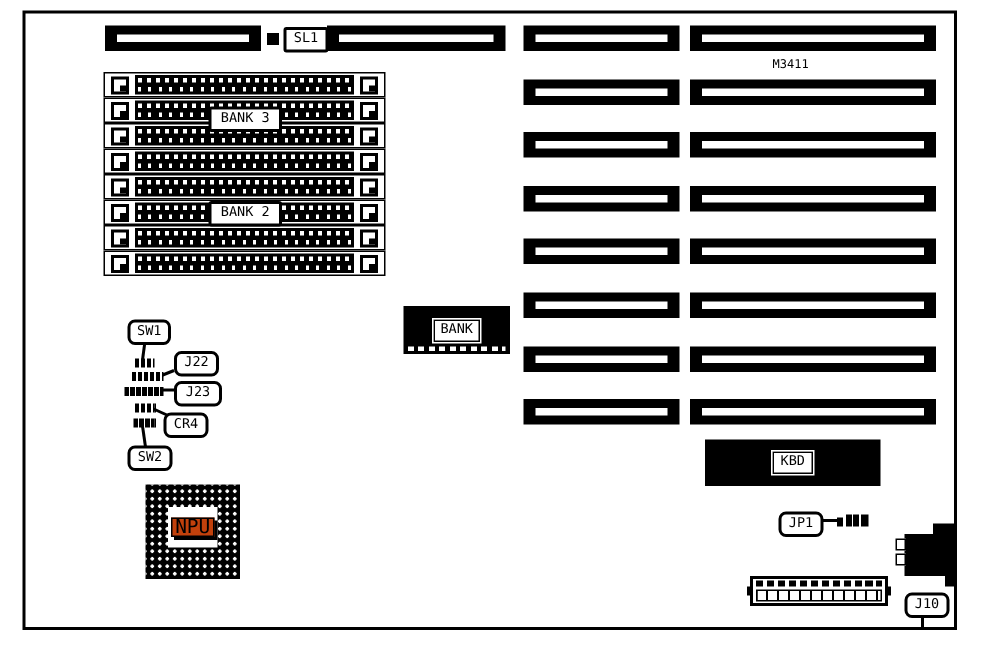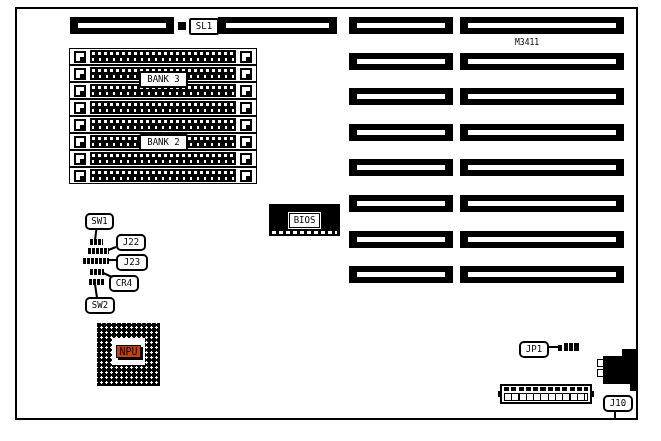--- a/index.html
+++ b/index.html
@@ -42,21 +42,21 @@
   .chip.bios::after{content:"";position:absolute;left:3px;right:3px;bottom:2px;height:3px;
           background:repeating-linear-gradient(90deg,#fff 0 4px,transparent 4px 7px);}
 
   
   .npu{position:absolute;left:80px;top:314px;width:63px;height:63px;background-color:#000;
        background-image:radial-gradient(circle,#fff 1.1px,transparent 1.2px);
        background-size:5px 5px;background-position:2px 2px;z-index:2;}
   .npu .center{position:absolute;left:15px;top:15px;width:33px;height:27px;background:#fff;
        display:flex;align-items:center;justify-content:center;}
   .npu .inlabel{background:#c2410c;border:1px solid #000;box-shadow:2px 2px 0 #000;
-       font-size:10px;line-height:9px;padding:1px 2px;}
+       font-size:13px;line-height:9px;padding:1px 2px;}
 
   
   .pwr{position:absolute;left:483px;top:375px;width:88px;height:16px;border:2px solid #000;background:#fff;z-index:2;}
   .pwr .teeth{position:absolute;left:2px;right:2px;top:1px;height:4px;
        background:repeating-linear-gradient(90deg,#000 0 5px,transparent 5px 7.3px);}
   .pwr .cells{position:absolute;left:2px;right:2px;bottom:1px;height:6px;border:1px solid #000;
        background:repeating-linear-gradient(90deg,transparent 0 6px,#000 6px 7.3px);}
   .pwr .notch{position:absolute;width:3px;height:6px;background:#000;top:5px;}
 
   .lines{position:absolute;left:0;top:0;z-index:1;pointer-events:none;}
@@ -180,40 +180,43 @@
         <div class="simm" style="top: 158px;">
           <div class="clip l"></div>
           <div class="bar"></div>
           <div class="clip r"></div>
         </div>
       </div>
     <div class="label sqr" style="left:122px;top:62px;width:45px;height:13px">BANK 3</div>
     <div class="label sqr" style="left:122px;top:125px;width:45px;height:13px">BANK 2</div>
 
     <div class="chip bios" style="left:252px;top:195px;width:71px;height:32px">
-      <div class="inlabel">BIOS</div>
+      <div class="inlabel">BANK</div>
     </div>
 
     <div class="label" style="left:68px;top:204px;width:25px;height:13px">SW1</div>
     <div class="pinhdr" style="left:73px;top:230px;width:12px;height:6px"></div>
     <div class="label" style="left:99px;top:225px;width:26px;height:13px">J22</div>
     <div class="pinhdr" style="left:71px;top:239px;width:20px;height:6px"></div>
     <div class="label" style="left:99px;top:245px;width:28px;height:13px">J23</div>
     <div class="pinhdr" style="left:66px;top:249px;width:25px;height:6px"></div>
     <div class="pinhdr" style="left:73px;top:260px;width:13px;height:6px"></div>
     <div class="label" style="left:92px;top:266px;width:26px;height:13px">CR4</div>
     <div class="pinhdr" style="left:72px;top:270px;width:14px;height:6px"></div>
     <div class="label" style="left:68px;top:288px;width:26px;height:13px">SW2</div>
 
     <div class="npu">
       <div class="center">
         <div class="inlabel">NPU</div>
       </div>
     </div>
 
+    <div class="chip" style="left:453px;top:284px;width:117px;height:31px">
+      <div class="inlabel">KBD</div>
+    </div>
 
     <div class="label" style="left:502px;top:332px;width:26px;height:13px">JP1</div>
     <div class="blksq" style="left:541px;top:336px;width:4px;height:6px"></div>
     <div class="pinhdr" style="left:547px;top:334px;width:14px;height:8px;background:repeating-linear-gradient(90deg,#000 0 4px,#fff 4px 5px)"></div>
 
     <div class="din" style="left:586px;top:347px;width:33px;height:28px"></div>
     <div class="din" style="left:605px;top:340px;width:14px;height:8px"></div>
     <div class="din" style="left:613px;top:374px;width:6px;height:8px"></div>
     <div class="dintab" style="left:580px;top:350px"></div>
     <div class="dintab" style="left:580px;top:360px"></div>

